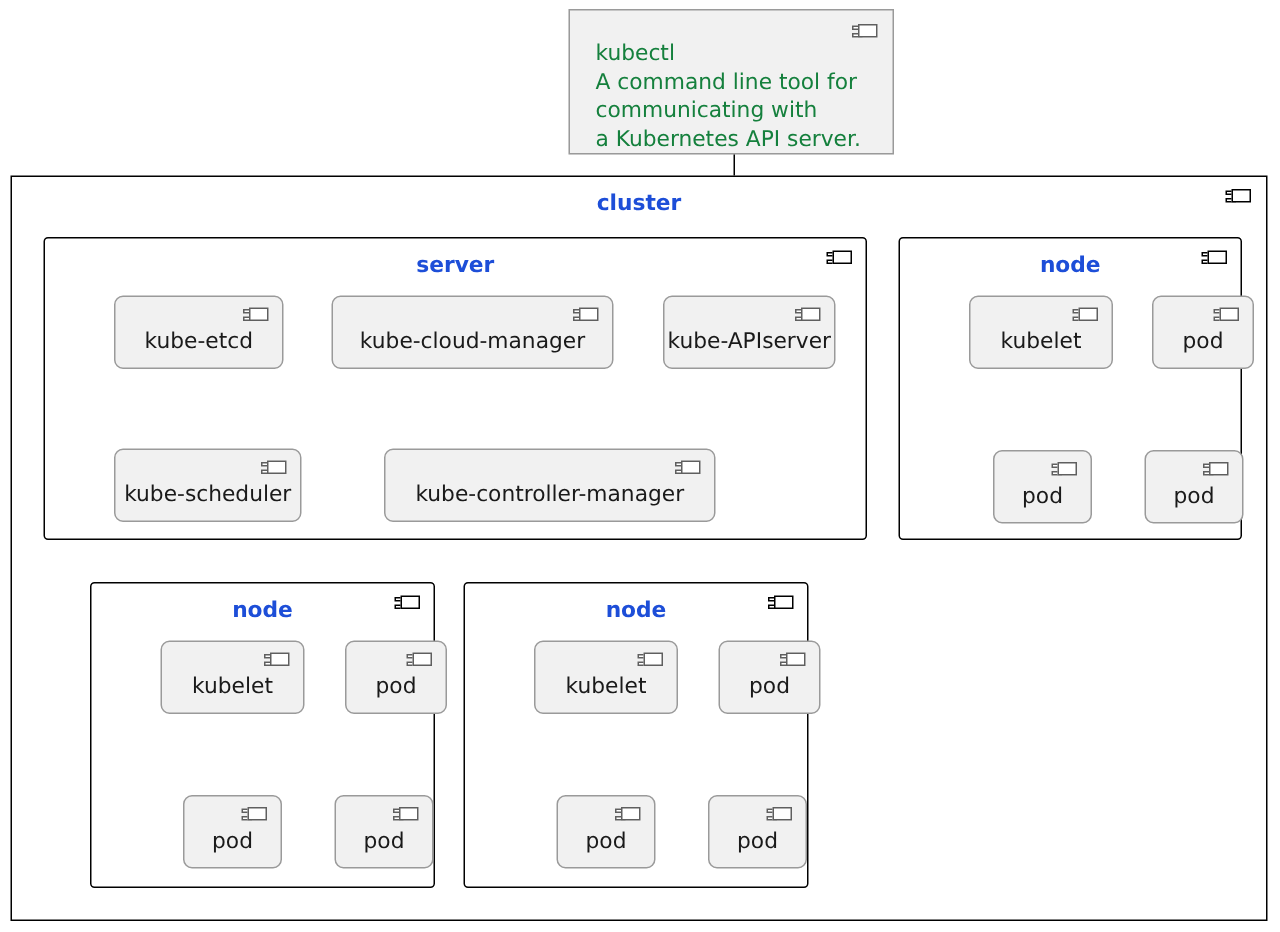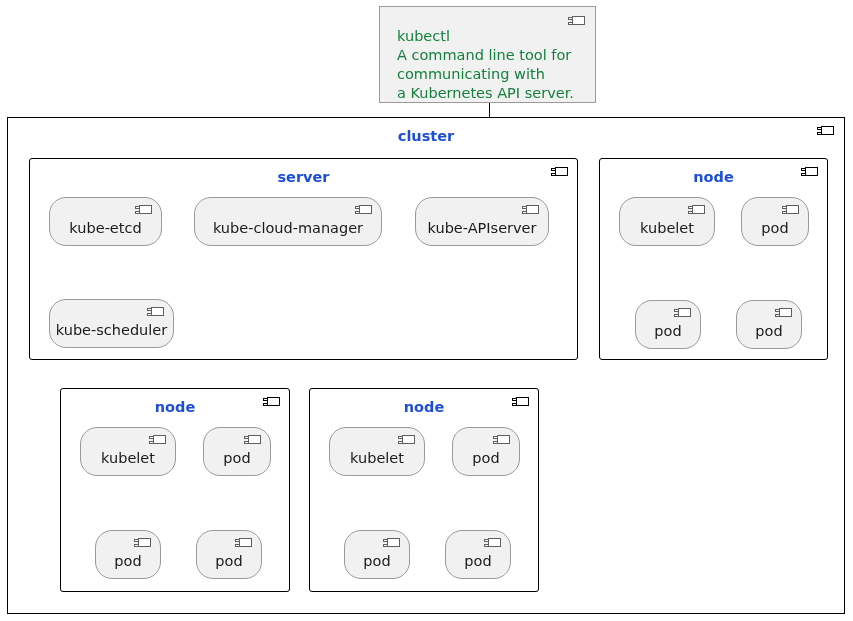--- a/index.html
+++ b/index.html
@@ -68,22 +68,23 @@
     font-size: 14.5px;
     line-height: 19px;
     color: #15803d;
     white-space: pre-line;
   }
 
   .component {
     position: absolute;
     background: #f1f1f1;
     border: 1px solid #9a9a9a;
-    border-radius: 17px;
-    box-sizing: border-box;
+    border-radius: 6px;
+    box-sizing: border-box;
+    margin-left: 27px;
   }
   .component .label {
     position: absolute;
     left: 0;
     right: 0;
     bottom: 9px;
     text-align: center;
     font-size: 14.5px;
     color: #1a1a1a;
     white-space: nowrap;
@@ -171,38 +172,46 @@
 
       <div class="component" style="left:164px; top:38px; width:188px; height:49px;">
         <div class="comp-icon" style="right:7px; top:5px;">
           <div class="tab t1"></div>
             <div class="tab t2"></div>
             <div class="body"></div>
         </div>
         <div class="label">kube-cloud-manager</div>
       </div>
 
-      <div class="component" style="left:385px; top:38px; width:134px; height:49px;">
+      <div class="component" style="left:385px; top:38px; width:115px; height:49px;">
         <div class="comp-icon" style="right:7px; top:5px;">
           <div class="tab t1"></div>
             <div class="tab t2"></div>
             <div class="body"></div>
         </div>
         <div class="label">kube-APIserver</div>
       </div>
 
       <div class="component" style="left:19px; top:140px; width:125px; height:49px;">
         <div class="comp-icon" style="right:7px; top:5px;">
           <div class="tab t1"></div>
             <div class="tab t2"></div>
             <div class="body"></div>
         </div>
         <div class="label">kube-scheduler</div>
       </div>
 
+      <div class="component" style="left:199px; top:140px; width:221px; height:49px;">
+        <div class="comp-icon" style="right:7px; top:5px;">
+          <div class="tab t1"></div>
+            <div class="tab t2"></div>
+            <div class="body"></div>
+        </div>
+        <div class="label">kube-controller-manager</div>
+      </div>
     </div>
 
     <div class="frame rounded" style="left:591px; top:40px; width:229px; height:202px;">
       <div class="frame-title">node</div>
       <div class="comp-icon dark" style="right:7px; top:6px;">
         <div class="tab t1"></div>
           <div class="tab t2"></div>
           <div class="body"></div>
       </div>
 

